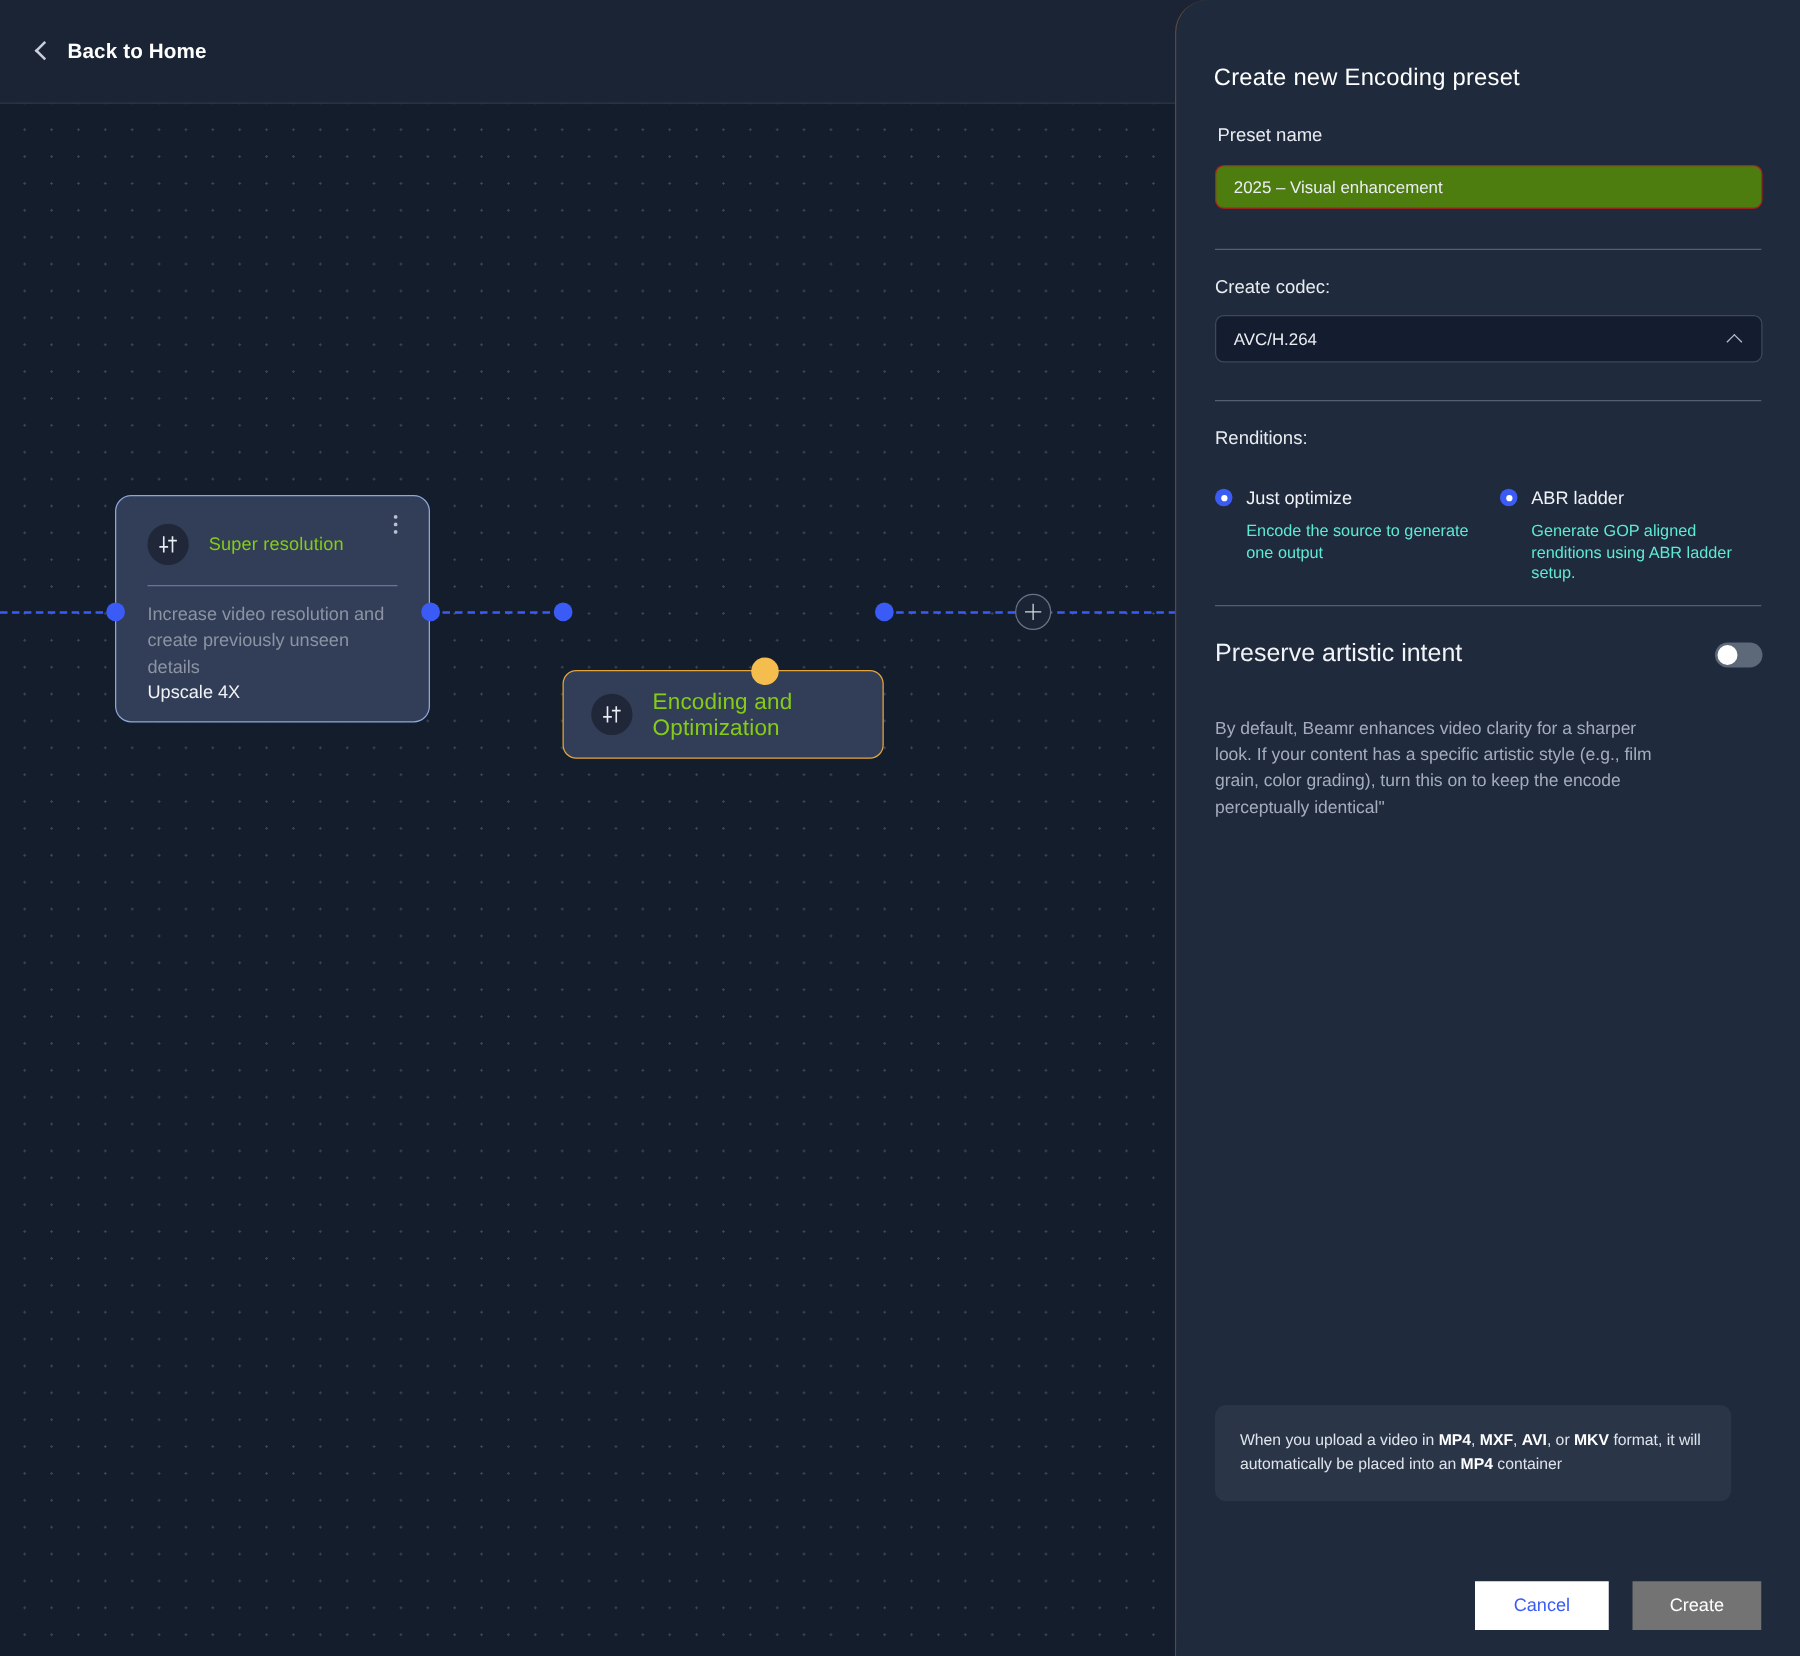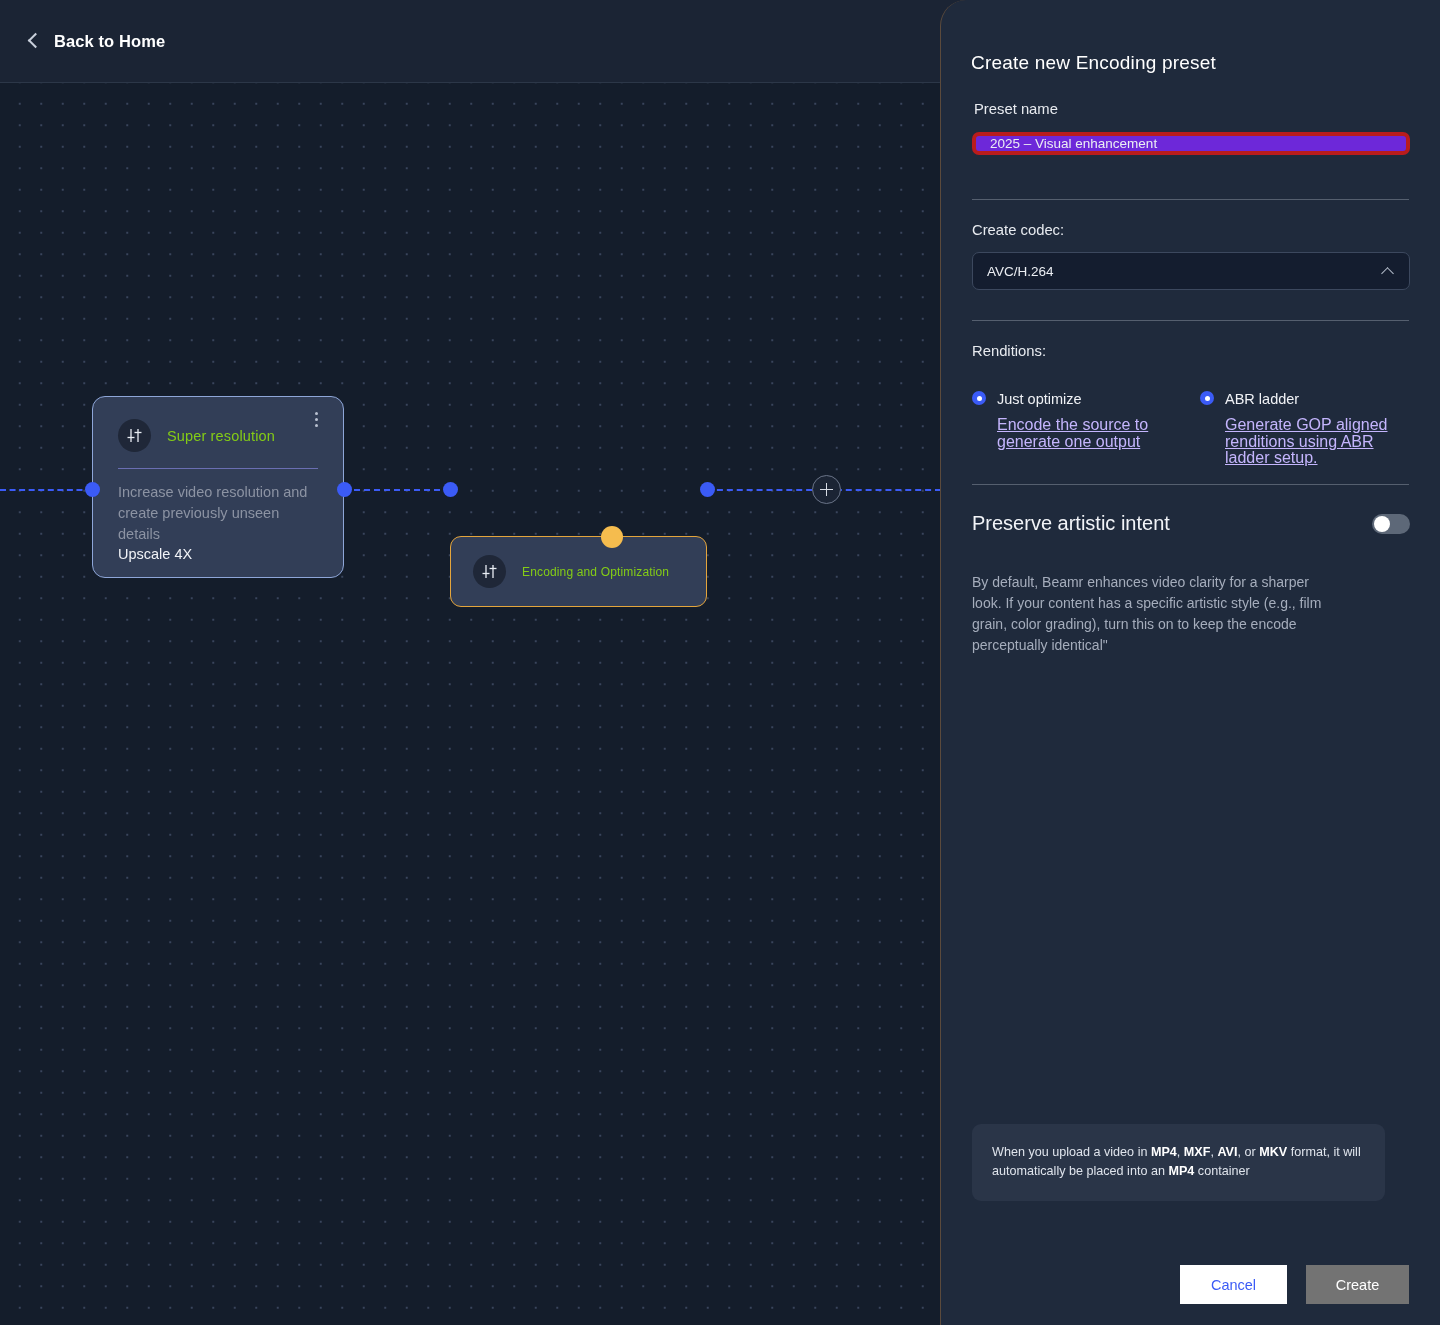--- a/index.html
+++ b/index.html
@@ -176,21 +176,21 @@
     width: 257px; height: 71px;
     background: #323e57;
     border: 1.5px solid #e4a53c;
     border-radius: 11px;
     display: flex;
     align-items: center;
     gap: 16px;
     padding-left: 22px;
     z-index: 2;
   }
-  .node-enc .node-title { font-size: 12px; }
+  .node-enc .node-title { font-size: 18px; }
   .enc-dot {
     position: absolute;
     left: 150px; top: -11px;
     width: 22px; height: 22px;
     border-radius: 50%;
     background: #f5bc4e;
   }
 
   
   .panel {
@@ -214,23 +214,23 @@
     color: #e8ebf0;
     font-size: 14.8px;
   }
   .sec { position: absolute; left: 31px; width: 438px; }
 
   .preset-sec { top: 101px; }
   .preset-sec .field-label { margin-left: 2px; }
   .text-input {
     margin-top: 15px;
     width: 438px;
-    height: 23px;
-    background: #6d28d9;
-    border: 4px solid #b91c1c;
+    height: 35px;
+    background: #4d7c0f;
+    border: 1px solid #b91c1c;
     border-radius: 7px;
     color: #ebeef3;
     font-size: 13.5px;
     font-family: "Liberation Sans", sans-serif;
     padding: 0 14px;
     outline: none;
   }
   .divider {
     position: absolute;
     left: 31px;
@@ -291,24 +291,23 @@
     position: absolute;
     left: 4.5px; top: 4.5px;
     width: 5px; height: 5px;
     border-radius: 50%;
     background: #ffffff;
   }
   .radio-label { color: #f0f2f6; font-size: 14.5px; }
   .radio-desc {
     margin-top: 10px;
     margin-left: 25px;
-    color: #c4b5fd;
-    font-size: 16px;
+    color: #5eead4;
+    font-size: 13px;
     line-height: 16.5px;
-    text-decoration: underline;
   }
 
   .toggle-sec { top: 512px; }
   .toggle-row {
     display: flex;
     align-items: center;
   }
   .toggle-label { color: #f2f4f8; font-size: 20px; flex: 1; }
   .toggle {
     width: 38px; height: 20px;

